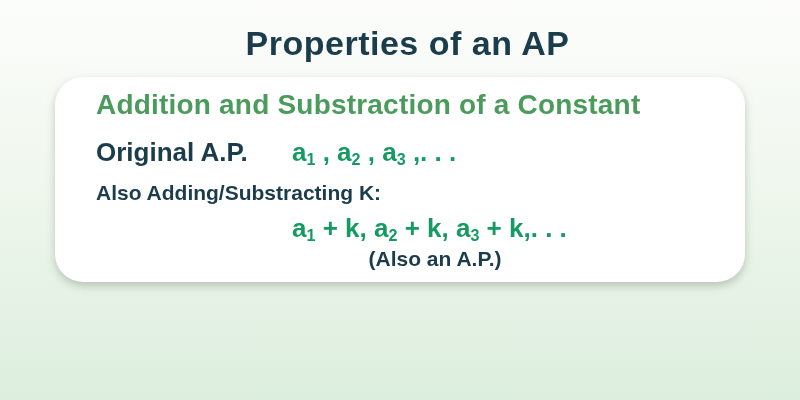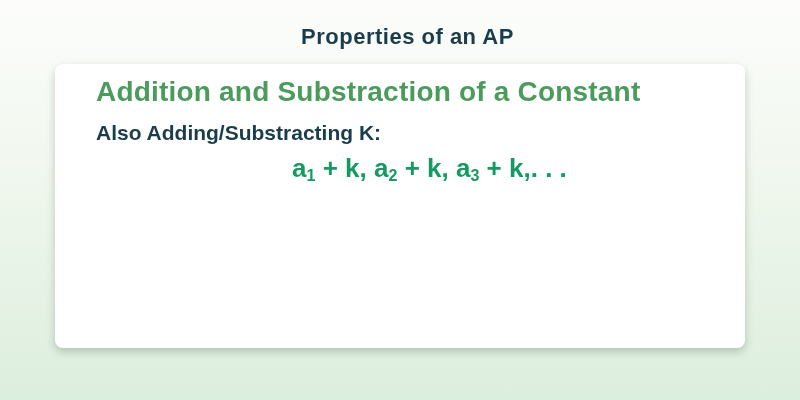--- a/index.html
+++ b/index.html
@@ -9,33 +9,33 @@
   body {
     width: 800px;
     height: 400px;
     overflow: hidden;
     font-family: "Liberation Sans", "DejaVu Sans", sans-serif;
     background: linear-gradient(180deg, #fcfdfb 0%, #f0f7ee 45%, #dceedd 100%);
   }
   .page-title {
     margin-top: 24px;
     text-align: center;
-    font-size: 22px;
+    font-size: 34px;
     font-weight: bold;
     letter-spacing: 0.5px;
     color: #1b3c4b;
     margin-left: 15px;
   }
   .card {
     box-sizing: border-box;
     width: 690px;
-    height: 284px;
+    height: 205px;
     margin: 14px auto 0 auto;
     background: #ffffff;
-    border-radius: 8px;
+    border-radius: 28px;
     box-shadow: 0 4px 9px rgba(95, 115, 95, 0.35);
     padding: 12px 16px 0 41px;
   }
   .card-heading {
     font-size: 28px;
     font-weight: bold;
     color: #4a9b5c;
     letter-spacing: 0.2px;
   }
   .original-row {
@@ -95,20 +95,25 @@
 </style>
 </head>
 <body>
 
 <div class="page-title">Properties of an AP</div>
 
 <div class="card">
 
   <div class="card-heading">Addition and Substraction of a Constant</div>
 
+  <div class="original-row">
+    <span class="original-label">Original A.P.</span>
+    <span class="formula">a<sub>1</sub> , a<sub>2</sub> , a<sub>3</sub> ,. . .</span>
+  </div>
 
   <div class="after-label">Also Adding/Substracting K:</div>
 
   <div class="formula-block">
     <span class="formula">a<sub>1</sub> + k, a<sub>2</sub> + k, a<sub>3</sub> + k,. . .</span>
+    <div class="also-label">(Also an A.P.)</div>
   </div>
 
 </div>
 
 </body></html>

